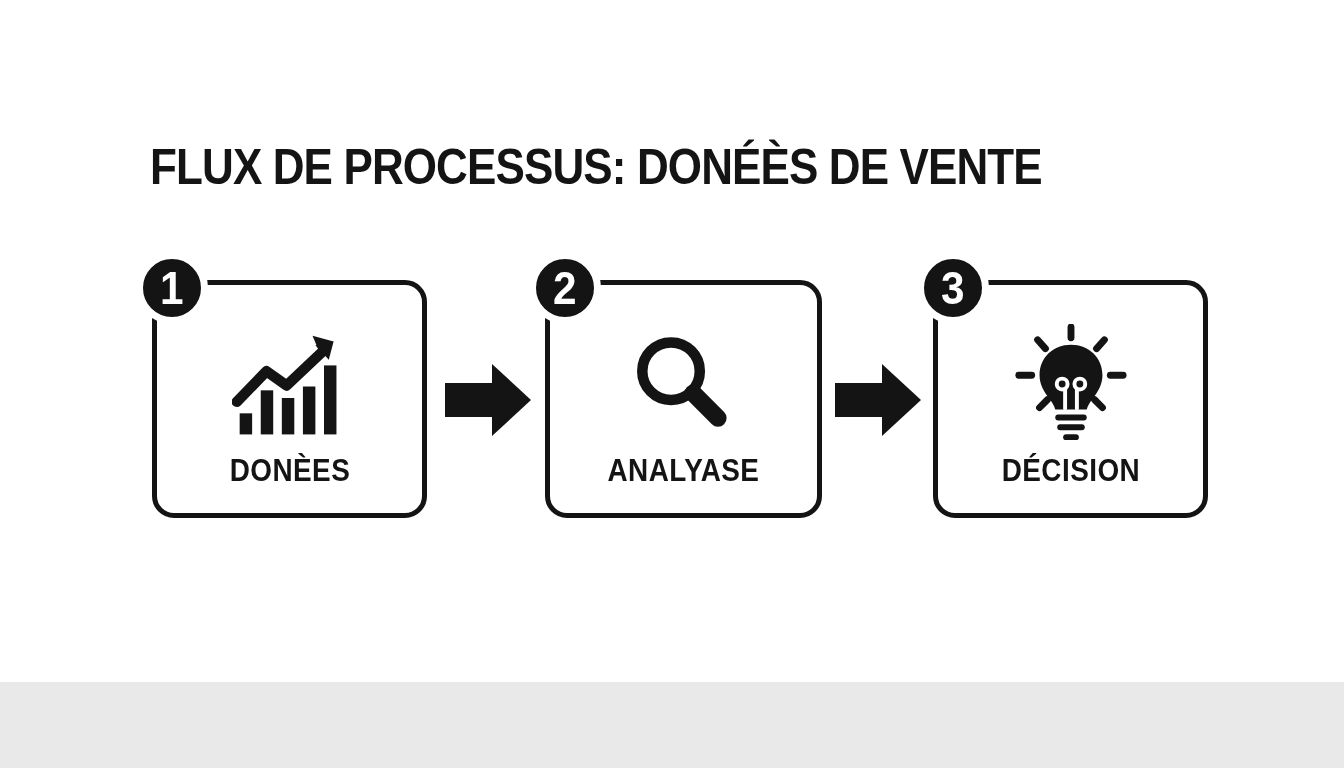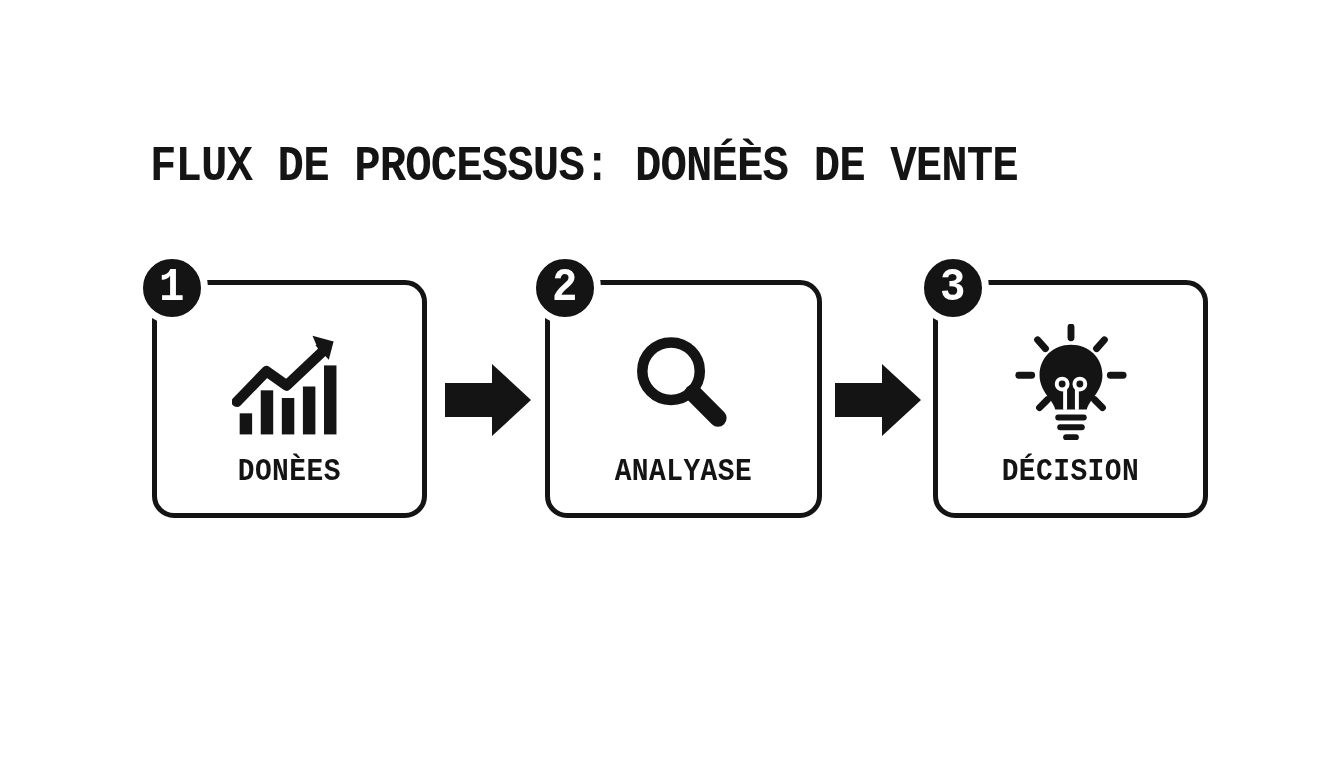--- a/index.html
+++ b/index.html
@@ -1,22 +1,22 @@
 <!DOCTYPE html>
 <html><head>
 <meta charset="utf-8">
 <style>
   * { margin:0; padding:0; box-sizing:border-box; }
   html,body { background:#e9e9e9; }
   .canvas {
     position:relative;
-    width:1344px; height:768px;
+    width:1344px; height:682px;
     background:#ffffff;
     overflow:hidden;
-    font-family:Liberation Mono, monospace;
+    font-family:Liberation Sans, sans-serif;
   }
   .title {
     position:absolute;
     left:150px; top:138px;
     font-size:50px;
     font-weight:bold;
     color:#141414;
     letter-spacing:-1px;
     white-space:nowrap;
     transform:scaleX(0.88);

